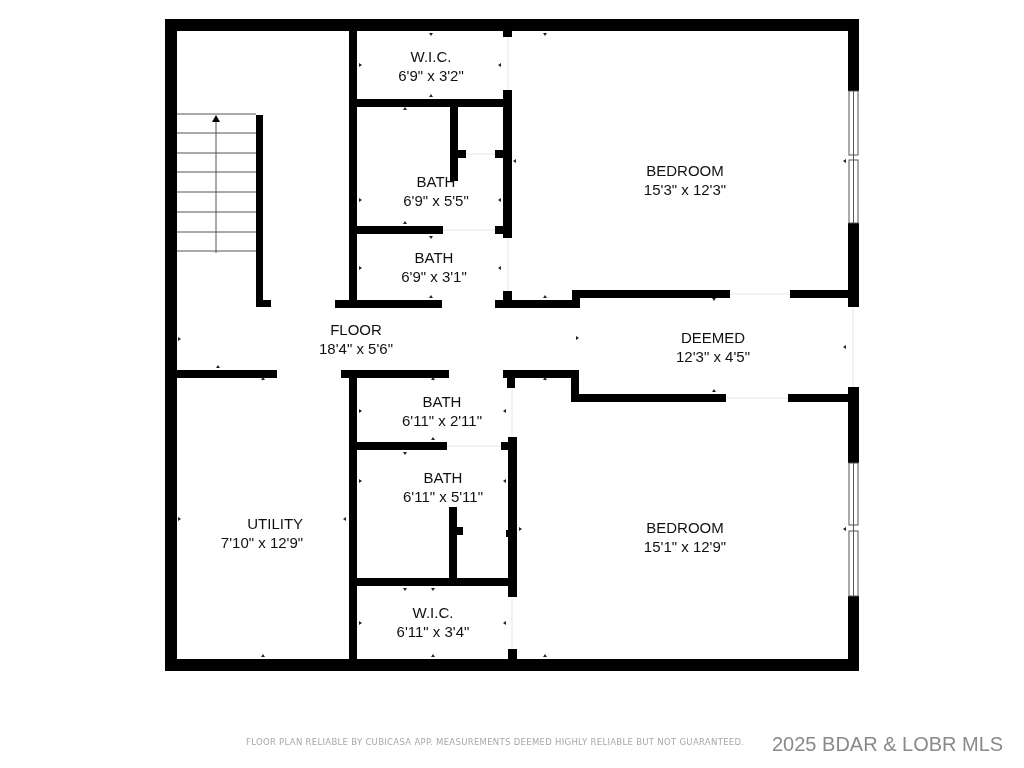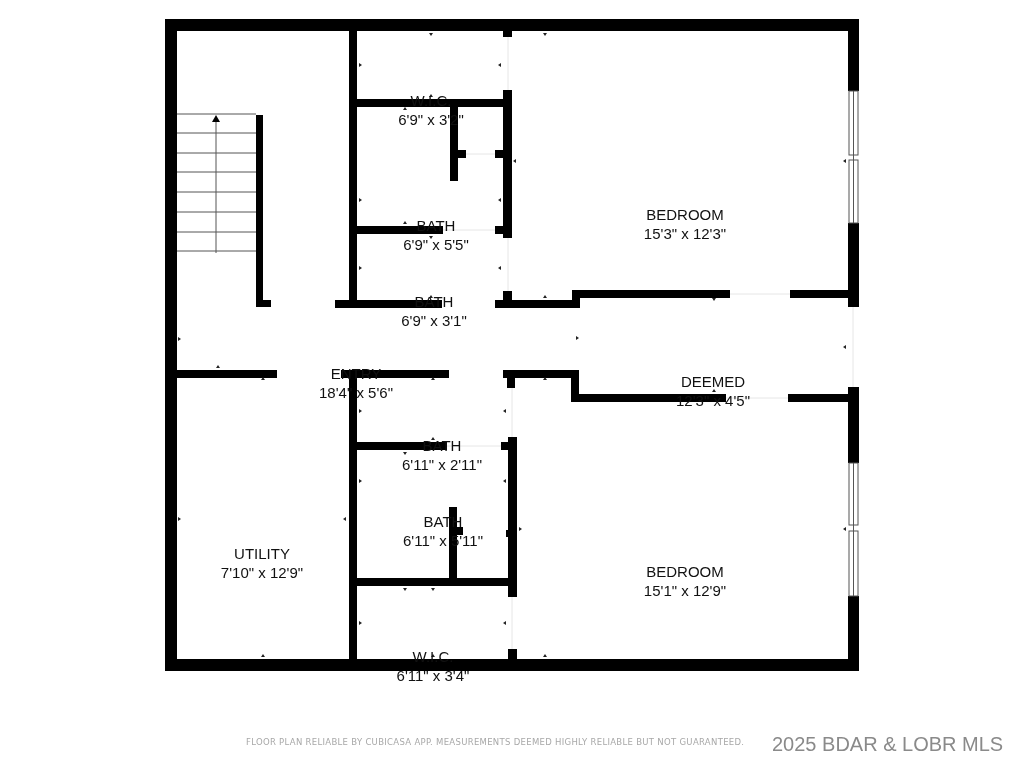--- a/index.html
+++ b/index.html
@@ -1,18 +1,18 @@
 <!DOCTYPE html>
 <html><head>
 <meta charset="utf-8">
 <style>
   html, body { margin: 0; padding: 0; background: #ffffff; }
   body { width: 1024px; height: 768px; position: relative; overflow: hidden; font-family: "Liberation Sans", sans-serif; }
   #plan { position: absolute; left: 0; top: 0; width: 1024px; height: 768px; }
-  .room-label { position: absolute; text-align: center; color: #111; font-size: 15px; line-height: 19px; transform: translate(-50%, -50%); white-space: nowrap; margin-top: 44px; }
+  .room-label { position: absolute; text-align: center; color: #111; font-size: 15px; line-height: 19px; transform: translate(-50%, -50%); white-space: nowrap; }
   .room-name { display: block; }
   .room-dim { display: block; }
   .footer-note { position: absolute; left: 246px; top: 737px; font-size: 8.5px; color: #a8a8a8; letter-spacing: 0.3px; font-family: "DejaVu Sans", sans-serif; white-space: nowrap; }
   .copyright { position: absolute; left: 772px; top: 733px; font-size: 20px; color: #8a8a8a; white-space: nowrap; font-family: "Liberation Sans", sans-serif; }
 </style>
 </head>
 <body>
 
 <svg id="plan" viewBox="0 0 1024 768" xmlns="http://www.w3.org/2000/svg">
   <g fill="#000">
@@ -165,36 +165,36 @@
 </div>
 <div class="room-label" style="left:436px; top:191px;">
   <span class="room-name">BATH</span>
   <span class="room-dim">6'9" x 5'5"</span>
 </div>
 <div class="room-label" style="left:434px; top:267px;">
   <span class="room-name">BATH</span>
   <span class="room-dim">6'9" x 3'1"</span>
 </div>
 <div class="room-label" style="left:356px; top:339px;">
-  <span class="room-name">ENTRY</span>
+  <span class="room-name">FLOOR</span>
   <span class="room-dim">18'4" x 5'6"</span>
 </div>
 <div class="room-label" style="left:713px; top:347px;">
   <span class="room-name">DEEMED</span>
   <span class="room-dim">12'3" x 4'5"</span>
 </div>
 <div class="room-label" style="left:442px; top:411px;">
   <span class="room-name">BATH</span>
   <span class="room-dim">6'11" x 2'11"</span>
 </div>
 <div class="room-label" style="left:443px; top:487px;">
   <span class="room-name">BATH</span>
   <span class="room-dim">6'11" x 5'11"</span>
 </div>
-<div class="room-label" style="left:262px; top:519px;">
+<div class="room-label" style="left:262px; top:533px;text-align:right;">
   <span class="room-name">UTILITY</span>
   <span class="room-dim">7'10" x 12'9"</span>
 </div>
 <div class="room-label" style="left:685px; top:537px;">
   <span class="room-name">BEDROOM</span>
   <span class="room-dim">15'1" x 12'9"</span>
 </div>
 <div class="room-label" style="left:433px; top:622px;">
   <span class="room-name">W.I.C.</span>
   <span class="room-dim">6'11" x 3'4"</span>

